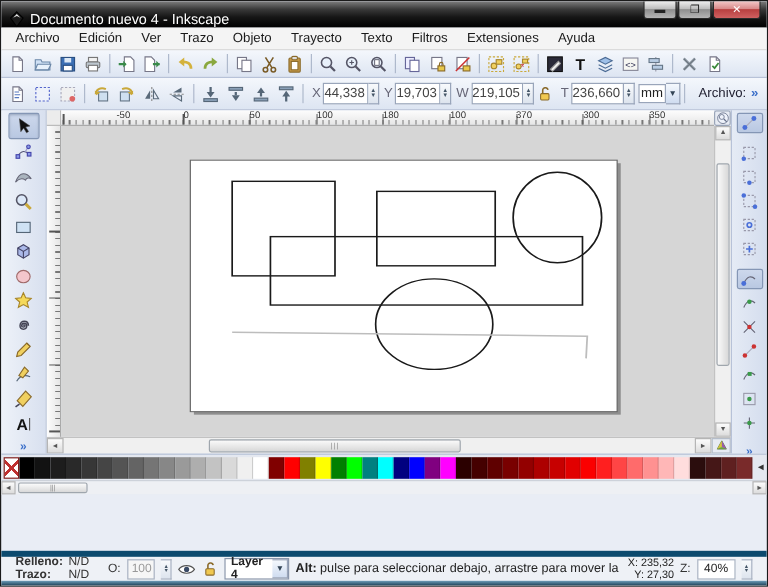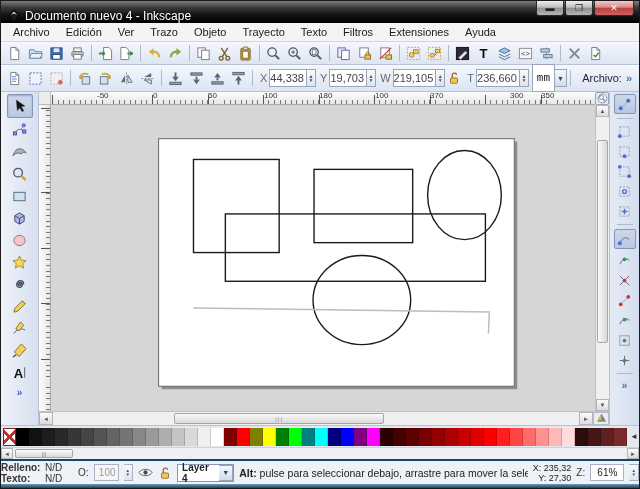--- a/index.html
+++ b/index.html
@@ -17,21 +17,21 @@
   
   .toolbar{background:linear-gradient(#f4f7fc,#dde5f2);border-bottom:1px solid #b7c2d8;display:flex;align-items:center;padding:0 3px;}
   .tb-main{height:23px;flex:0 0 23px;}
   .tb-ctrl{height:27px;flex:0 0 27px;}
   .tbtn{width:21px;height:20px;display:flex;align-items:center;justify-content:center;border:1px solid transparent;border-radius:2px;}
   .tsep{width:1px;height:16px;background:#aeb9cc;margin:0 3px;flex:0 0 1px;}
   .fldlabel{font-size:11px;color:#667;margin:0 2px 0 4px;}
   .numfield{width:44px;height:18px;background:#fff;border:1px solid #99a5ba;font-size:11px;color:#444;display:flex;align-items:center;justify-content:flex-end;padding-right:2px;}
   .spin{width:11px;height:18px;border:1px solid #99a5ba;border-left:none;background:linear-gradient(#f8fafc,#dde4ee);display:flex;flex-direction:column;align-items:center;justify-content:center;}
   .spin i{font-style:normal;font-size:5px;line-height:4px;color:#456;}
-  .unitbox{width:28px;height:28px;background:#fff;border:1px solid #99a5ba;font-size:11px;color:#222;display:flex;align-items:center;justify-content:center;font-family:Liberation Mono, monospace;}
+  .unitbox{width:28px;height:16px;background:#fff;border:1px solid #99a5ba;font-size:11px;color:#222;display:flex;align-items:center;justify-content:center;}
   .ddbtn{width:15px;height:18px;border:1px solid #99a5ba;border-left:none;background:linear-gradient(#f4f8fd,#cfdcf0);font-size:7px;color:#345;display:flex;align-items:center;justify-content:center;}
   .afectar{font-size:11px;color:#223;margin-left:8px;}
   .chev{color:#3b6fc9;font-size:11px;margin:0 4px;font-weight:bold;}
   
   .main{flex:1 1 auto;display:flex;min-height:0;}
   .toolbox{width:38px;flex:0 0 38px;background:linear-gradient(90deg,#eef2f9,#d8e0ef);border-right:1px solid #b7c2d8;display:flex;flex-direction:column;align-items:center;padding-top:2px;gap:3px;}
   .toolbtn{width:26px;height:19px;display:flex;align-items:center;justify-content:center;border:1px solid transparent;border-radius:2px;}
   .toolbtn.pressed{height:24px;background:linear-gradient(#cdd8ec,#b9c8e2);border:1px solid #8496b5;box-shadow:inset 0 1px 2px #9aa8c0;}
   .snapbar{width:30px;flex:0 0 30px;background:linear-gradient(90deg,#e5ebf5,#d4ddee);border-left:1px solid #b7c2d8;display:flex;flex-direction:column;align-items:center;padding-top:2px;gap:3px;}
   .snapbtn{width:22px;height:17px;display:flex;align-items:center;justify-content:center;border:1px solid transparent;border-radius:2px;}
@@ -64,21 +64,21 @@
   
   .paletteWrap{flex:0 0 34px;background:#e4e8f0;border-top:1px solid #b7c2d8;display:flex;flex-direction:column;}
   .palette{height:21px;flex:0 0 21px;display:flex;align-items:center;padding-left:2px;overflow:hidden;}
   .sw{width:13px;height:18px;flex:0 0 13px;border-right:1px solid rgba(0,0,0,.15);}
   .sw-none{background:#fff;border:1px solid #802020;position:relative;background-image:linear-gradient(45deg,transparent 44%,#c03030 44%,#c03030 56%,transparent 56%),linear-gradient(-45deg,transparent 44%,#c03030 44%,#c03030 56%,transparent 56%);}
   .pal-arrow{margin-left:auto;font-size:8px;color:#333;padding:0 3px;}
   .pscroll{height:12px;flex:0 0 12px;display:flex;background:#eef0f4;border-top:1px solid #cdd2da;}
   .pthumb{position:absolute;top:1px;bottom:1px;left:2px;width:58px;background:linear-gradient(#fbfbfb,#d9d9d9);border:1px solid #9fa6ad;border-radius:2px;display:flex;align-items:center;justify-content:center;font-size:6px;color:#888;}
   .ptrack{flex:1 1 auto;position:relative;}
   
-  .statusbar{flex:0 0 25px;background:#eef1f6;border-top:2px solid #0c4a6e;display:flex;align-items:center;padding:0 0;gap:5px;overflow:hidden;}
+  .statusbar{flex:0 0 25px;background:#eef1f6;border-top:5px solid #0c4a6e;display:flex;align-items:center;padding:0 12px;gap:5px;overflow:hidden;margin-top:47px;}
   .fs{display:flex;flex-direction:column;justify-content:center;line-height:11px;}
   .fs .row{display:flex;font-size:10px;color:#222;}
   .fs .lab{width:44px;font-weight:bold;color:#333;}
   .fs .val{width:28px;color:#333;}
   .slabel{font-size:10px;color:#333;}
   .sfield{height:17px;background:#f6f6f6;border:1px solid #a9b2c2;font-size:10px;color:#999;display:flex;align-items:center;justify-content:flex-end;padding:0 2px;}
   .sspin{width:10px;height:17px;border:1px solid #a9b2c2;border-left:none;background:linear-gradient(#f8fafc,#dde4ee);display:flex;flex-direction:column;align-items:center;justify-content:center;}
   .sspin i{font-style:normal;font-size:4.5px;line-height:4px;color:#456;}
   .layerdd{height:18px;background:#fff;border:1px solid #8a96ab;display:flex;align-items:center;}
   .layerdd .ltxt{font-size:10px;font-weight:bold;color:#222;padding:0 4px;}
@@ -606,21 +606,21 @@
         <div class="hruler" id="hruler">
           <div class="tmin"></div>
             <div class="tmaj"></div>
         <span class="rlabel" style="left: 46px;">-50</span>
             <span class="rlabel" style="left: 102px;">0</span>
             <span class="rlabel" style="left: 157px;">50</span>
             <span class="rlabel" style="left: 213px;">100</span>
             <span class="rlabel" style="left: 268px;">180</span>
             <span class="rlabel" style="left: 324px;">100</span>
             <span class="rlabel" style="left: 379px;">370</span>
-            <span class="rlabel" style="left: 435px; margin-left: 24px;">300</span>
+            <span class="rlabel" style="left: 435px;">300</span>
             <span class="rlabel" style="left: 490px;">350</span>
           </div>
         <div class="zoomcorner">
           <span class="icon">
             <svg width="11" height="11" viewBox="0 0 16 16">
                 <circle cx="8" cy="8" r="6.5" fill="#eef2fa" stroke="#66718a"></circle>
                 <circle cx="6.5" cy="6.5" r="3" fill="none" stroke="#66718a"></circle>
                 <path d="M9 9l3.5 3.5" stroke="#66718a" stroke-width="1.5"></path>
               </svg>
           </span>
@@ -845,21 +845,21 @@
     </div>
   </div>
 
   <div class="statusbar">
     <div class="fs">
       <div class="row">
           <span class="lab">Relleno:</span>
           <span class="val">N/D</span>
         </div>
       <div class="row">
-          <span class="lab">Texto:</span>
+          <span class="lab">Trazo:</span>
           <span class="val">N/D</span>
         </div>
     </div>
     <span class="slabel">O:</span>
     <div class="sfield" style="width:26px;">100</div>
     <span class="sspin">
         <i>▲</i>
         <i>▼</i>
       </span>
     <span class="icon">
@@ -877,21 +877,21 @@
     <div class="layerdd">
       <span class="ltxt">Layer 4</span>
       <div class="ddbtn" style="height:16px;">▼</div>
     </div>
     <div class="statmsg"><b>Alt:</b><span> pulse para seleccionar debajo, arrastre para mover la selecci</span></div>
     <div class="coords">
       <div><span>X:</span> <span>235,32</span></div>
       <div><span>Y:</span> <span>27,30</span></div>
     </div>
     <span class="slabel">Z:</span>
-    <div class="zfield">61%</div>
+    <div class="zfield">40%</div>
     <span class="sspin">
         <i>▲</i>
         <i>▼</i>
       </span>
   </div>
 
   <div class="bottomedge"></div>
 </div>
 
 </body></html>

